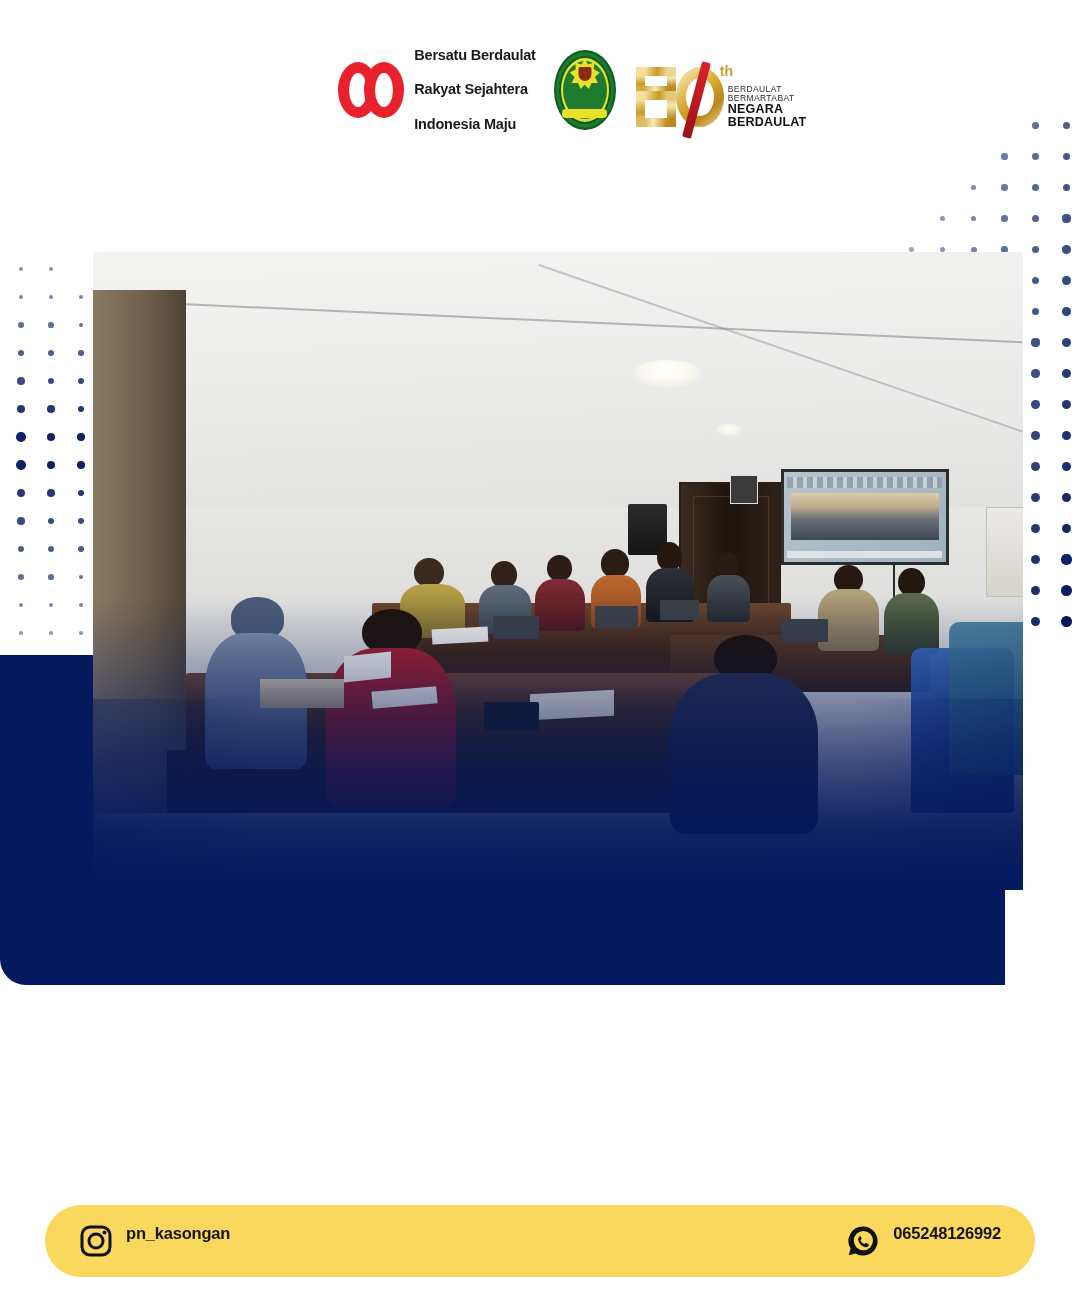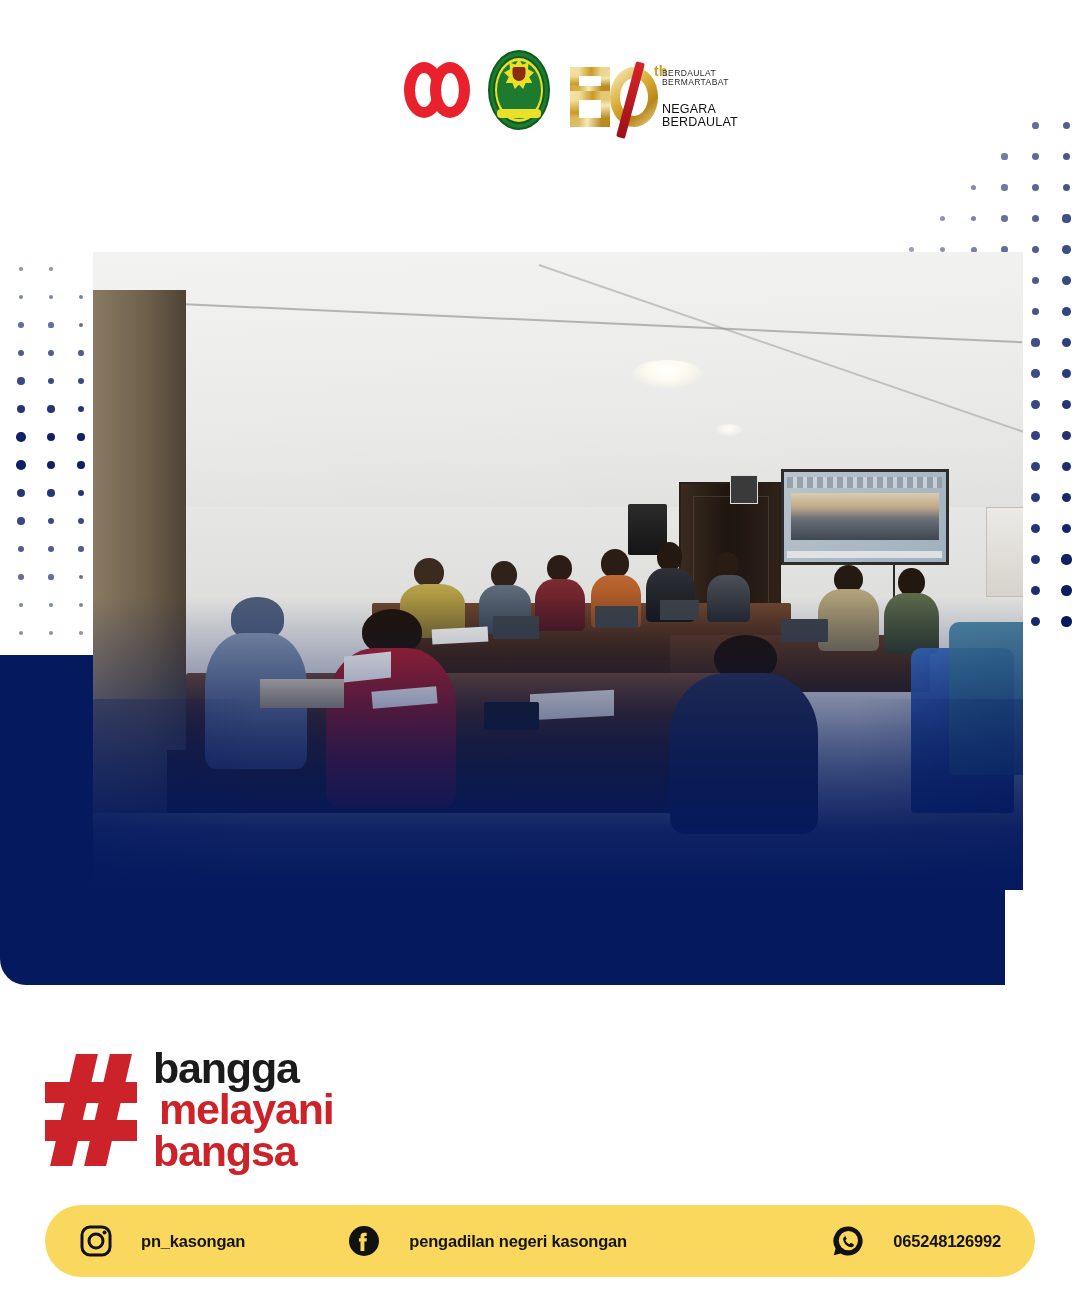--- a/index.html
+++ b/index.html
@@ -93,21 +93,21 @@
     transform:rotate(15deg); border-radius:2px;
   }
   .ma-th{
     position:absolute; left:86px; top:-2px; font-size:14px; font-weight:bold;
     color:#caa02b;
   }
   .ma-tag{
     position:absolute; left:94px; bottom:0px; text-align:left; line-height:1.05;
   }
   .ma-tag .l1{ font-size:8.5px; letter-spacing:0.4px; color:#2b2b2b; }
-  .ma-tag .l2{ font-size:12.5px; font-weight:normal; letter-spacing:0.2px; color:#111;margin-top:16px; }
+  .ma-tag .l2{ font-size:12.5px; font-weight:bold; letter-spacing:0.2px; color:#111; }
 
   
   .dots{ position:absolute; pointer-events:none; }
   .dots span{ position:absolute; border-radius:50%; background:#0f2263; }
 
   
   .navy-band{
     position:absolute; left:0; top:655px; width:1005px; height:330px;
     background:#04195E;
     border-radius:0 26px 0 26px;
@@ -268,38 +268,43 @@
   .tw1{ color:#1b1b1b; }
   .tw2{ color:#CC2229; padding-left:6px; }
   .tw3{ color:#CC2229; }
 
   
   .footer{
     position:absolute; left:45px; top:1205px; width:990px; height:72px;
     background:#FAD85E; border-radius:36px;
     display:flex; align-items:center; padding:0 34px; gap:0;
   }
-  .fitem{ display:flex; align-items:center; gap:28px; }
+  .fitem{ display:flex; align-items:flex-start; gap:13px; }
   .fitem .lbl{ font-size:16.5px; font-weight:bold; color:#141414; letter-spacing:-0.2px; }
   .spacer{ flex:1 1 auto; }
 
   .ic{ width:34px; height:34px; flex:0 0 auto; position:relative; }
   .ic svg{ display:block; width:34px; height:34px; }
 </style>
 </head>
 <body>
 
 <div id="poster">
 
   <div class="header-row">
 
     <div class="logo-ri">
       <div class="ri-80">
         <div class="ring a"></div>
           <div class="ring b"></div>
+      </div>
+      <div class="ri-text">
+        <div>Bersatu Berdaulat</div>
+        <div>Rakyat Sejahtera</div>
+        <div>Indonesia Maju</div>
       </div>
     </div>
 
     <div class="seal">
       <div class="oval-out"></div>
       <div class="oval-in"></div>
       <div class="oval-in2"></div>
       <div class="star"></div>
       <div class="shield"></div>
       <div class="banner"></div>
@@ -565,58 +570,36 @@
       <div class="paper" style="left:27%;top:63%;width:5%;height:4%;background:#f6f4ef;transform:skewY(-6deg);"></div>
       <div class="paper" style="left:47%;top:69%;width:9%;height:4%;background:#efeadd;transform:skewY(-3deg);"></div>
       <div style="position:absolute;left:18%;top:67%;width:9%;height:4.5%;background:linear-gradient(180deg,#d8cbb0,#a8977a);"></div>
       <div style="position:absolute;left:42%;top:70.5%;width:6%;height:4.5%;background:#1b1b1e;border-radius:2px;"></div>
 
       <div class="photo-fade"></div>
       <div class="photo-fade-side"></div>
     </div>
   </div>
 
-  <div class="tagline">
-    <div class="hash">
-      <i class="v1"></i>
-        <i class="v2"></i>
-        <i class="h1"></i>
-        <i class="h2"></i>
-    </div>
-    <div class="tag-words">
-      <div class="tw1">bangga</div>
-      <div class="tw2">melayani</div>
-      <div class="tw3">bangsa</div>
-    </div>
-  </div>
 
   <div class="footer">
 
     <div class="fitem">
       <span class="ic">
         <svg viewBox="0 0 34 34">
             <rect x="3" y="3" width="28" height="28" rx="8" ry="8" fill="none" stroke="#111" stroke-width="3"></rect>
             <circle cx="17" cy="17" r="7" fill="none" stroke="#111" stroke-width="3"></circle>
             <circle cx="25.5" cy="8.5" r="2" fill="#111"></circle>
           </svg>
       </span>
       <span class="lbl">pn_kasongan</span>
     </div>
 
     <div class="spacer"></div>
 
-    <div class="fitem">
-      <span class="ic">
-        <svg viewBox="0 0 34 34">
-            <circle cx="17" cy="17" r="15" fill="#111"></circle>
-            <path d="M19.6 17.6h-2.2V27h-3.9v-9.4h-1.6v-3.3h1.6v-1.9c0-2.2 1.1-3.6 3.7-3.6h2.5v3.3h-1.5c-.6 0-.8.3-.8.9v1.3h2.4l-.2 3.3z" fill="#FAD85E"></path>
-          </svg>
-      </span>
-      <span class="lbl">pengadilan negeri kasongan</span>
-    </div>
 
     <div class="spacer"></div>
 
 
     <div class="spacer"></div>
 
     <div class="fitem">
       <span class="ic">
         <svg viewBox="0 0 34 34">
             <path d="M17 2.5A14.5 14.5 0 0 0 4.6 24.6L2.8 31.2l6.8-1.8A14.5 14.5 0 1 0 17 2.5z" fill="#111"></path>

